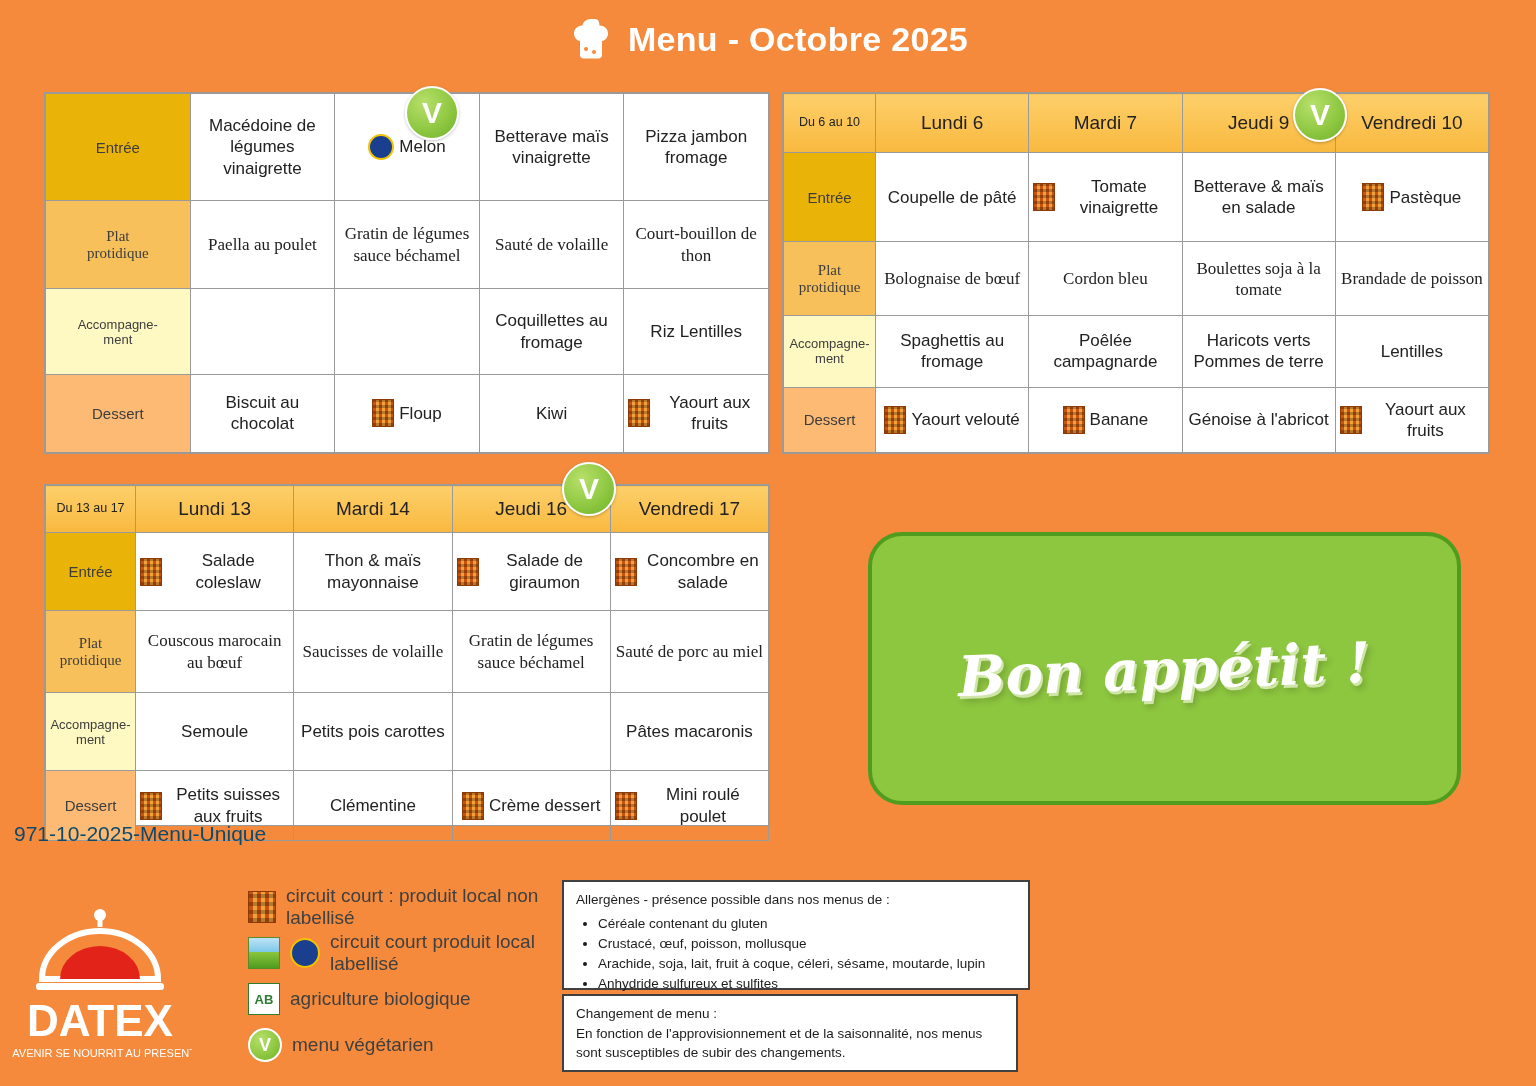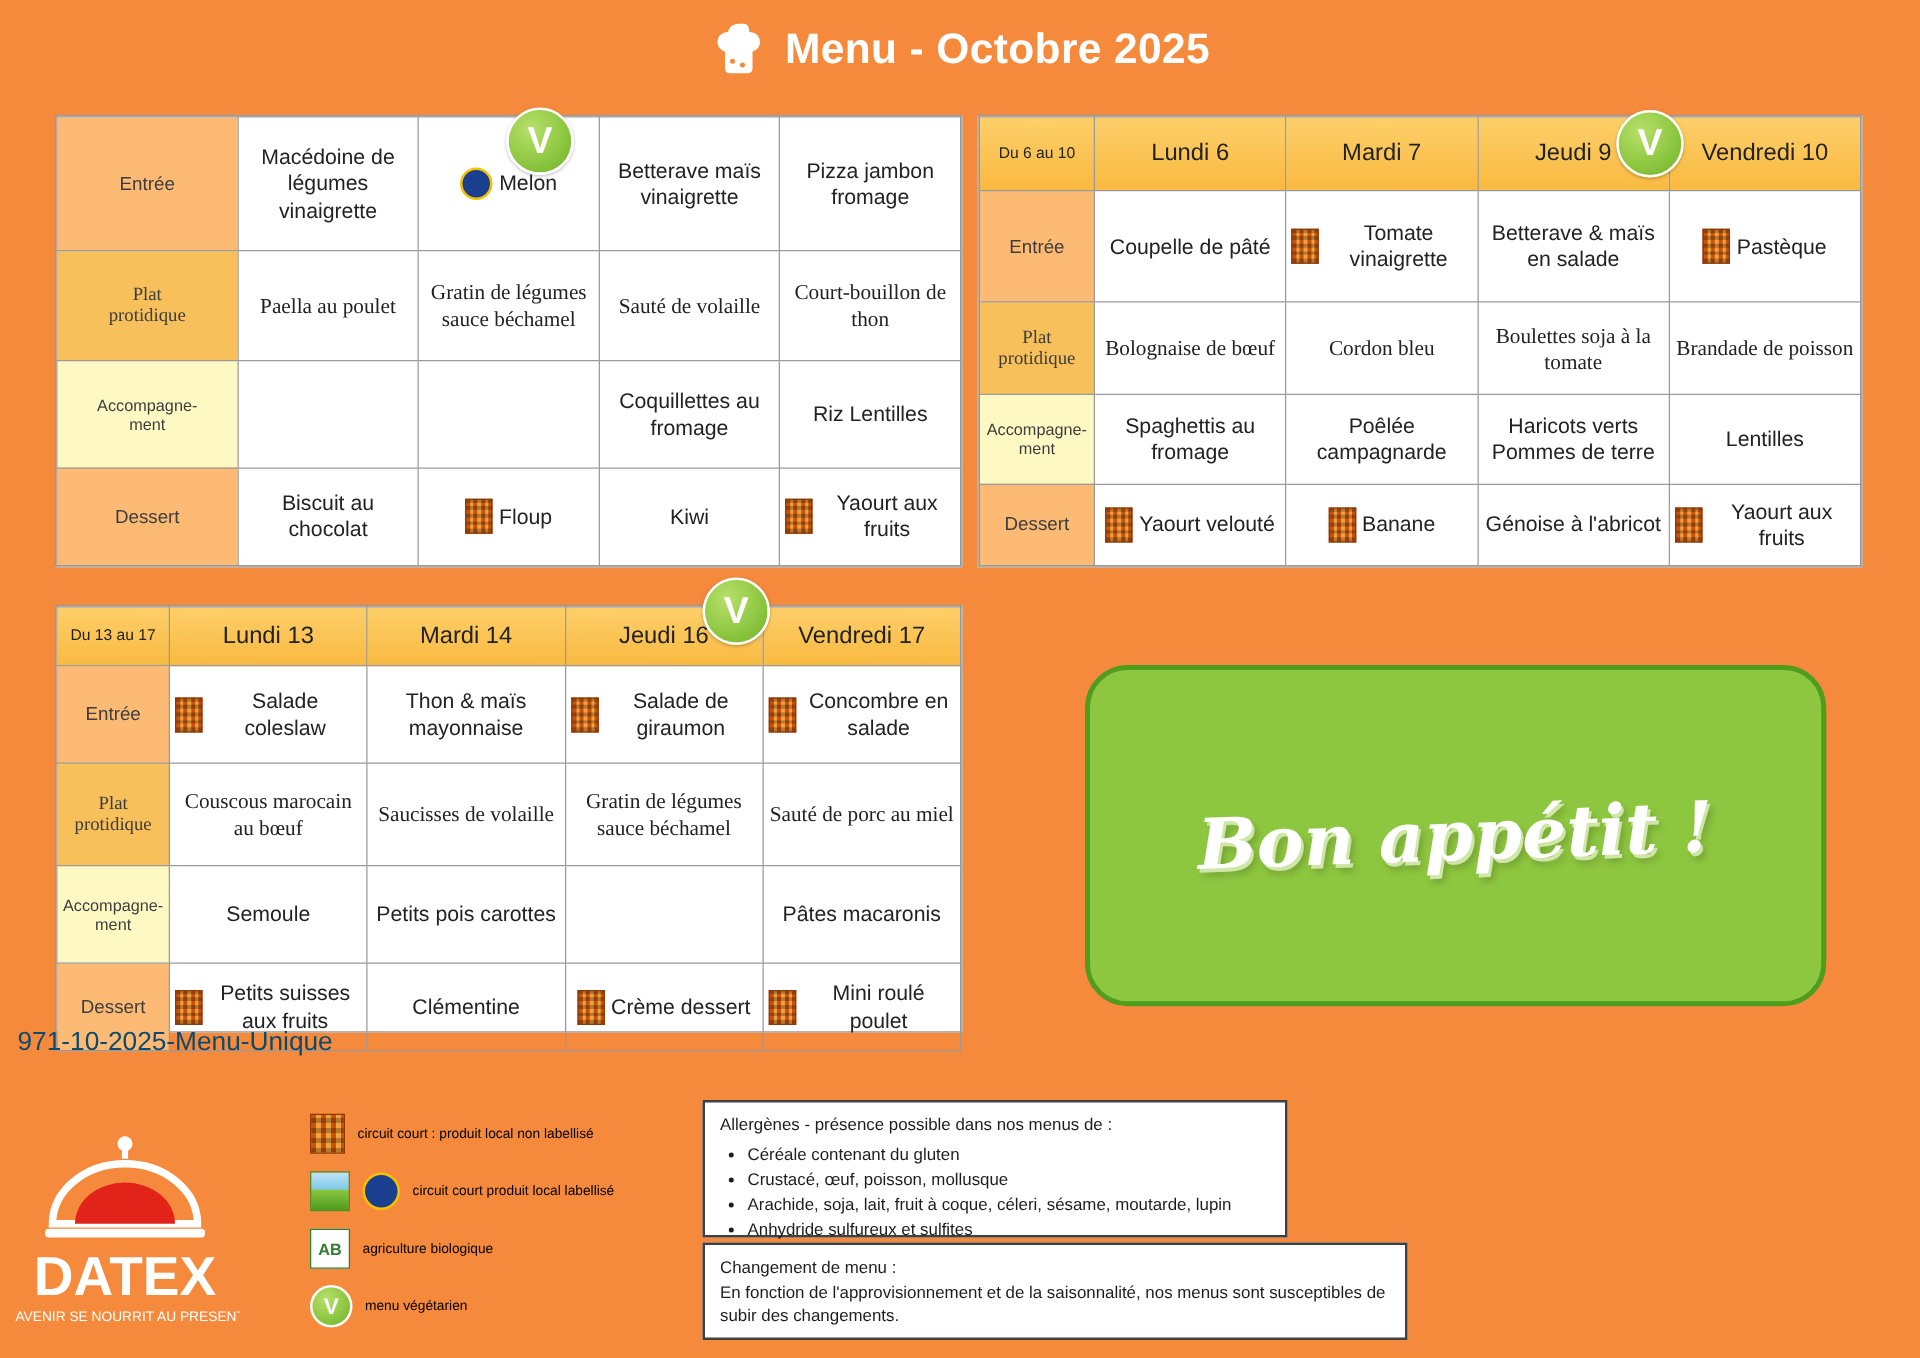--- a/index.html
+++ b/index.html
@@ -49,21 +49,21 @@
   }
   .weekhead{
     background:linear-gradient(180deg,#FDCF6A 0%, #F9B93F 100%);
     font-size:12.5px;font-weight:bold;color:#222;
     height:56px;line-height:1.25;
   }
   .rowlabel{
     font-size:15px;font-weight:bold;color:#3d3d3d;
     background:#F5B23C;
   }
-  .rowlabel.entree{background:#fdba74;}
+  .rowlabel.entree{background:#eab308;}
   .rowlabel.plat{background:#F7C05A;}
   .rowlabel.acc{background:#fef9c3;font-size:13px;}
   .rowlabel.dessert{background:#fdba74;}
   .cell{
     font-size:17px;color:#222;line-height:1.25;
     padding:6px 4px;
   }
   .cell .inner{display:flex;align-items:center;justify-content:center;gap:5px;}
   .cell .txt{display:block;}
   .r-entree{height:85px;}
@@ -116,21 +116,21 @@
   }
   .logo{
     position:absolute;left:12px;top:905px;width:180px;height:165px;
   }
   .legend{
     position:absolute;left:248px;top:892px;width:300px;
   }
   .legend .row{
     display:flex;align-items:center;gap:10px;margin-bottom:16px;height:30px;
   }
-  .legend .label{font-size:11px;color:#000000;}
+  .legend .label{font-size:19px;color:#404040;}
   .ab-icon{
     width:30px;height:30px;background:#ffffff;border:1px solid #2f7d32;
     color:#2f7d32;font-size:13px;font-weight:bold;
     display:flex;align-items:center;justify-content:center;
     flex:0 0 30px;
   }
   .veg-small{
     width:30px;height:30px;border-radius:50%;flex:0 0 30px;
     background:radial-gradient(circle at 35% 30%, #b7e06a 0%, #8CC63F 60%, #6fae2d 100%);
     border:2px solid #fff;display:flex;align-items:center;justify-content:center;
@@ -148,21 +148,21 @@
       repeating-linear-gradient(0deg, rgba(0,0,0,.25) 0 4px, rgba(255,255,255,.18) 4px 8px);
     background-blend-mode:multiply;
     border:1px solid #8c3b07;
   }
 
   .notebox{
     position:absolute;background:#ffffff;border:2px solid #404040;
     box-sizing:border-box;padding:8px 12px;
   }
   .notebox.allerg{left:562px;top:880px;width:468px;height:110px;}
-  .notebox.change{left:562px;top:994px;width:564px;height:78px;}
+  .notebox.change{left:562px;top:994px;width:456px;height:78px;}
   .notebox .t{font-size:13.5px;color:#1d1d1d;line-height:1.45;}
   .notebox ul{margin:4px 0 0 0;padding-left:22px;}
   .notebox li{font-size:13.5px;color:#1d1d1d;line-height:1.5;}
 </style>
 </head>
 <body>
 
 <div class="header">
   <svg class="chef-icon" width="46" height="48" viewBox="0 0 46 48">
     <path d="M23 4c-5 0-8 3-8.5 6.5C10 10.5 6 13.5 6 18.5c0 4 2.8 6.8 6 7.6V40c0 2 1.5 3.5 3.5 3.5h15c2 0 3.5-1.5 3.5-3.5V26.1c3.2-.8 6-3.6 6-7.6 0-5-4-8-8.5-8C31 3 28 4 23 4z" fill="#ffffff"></path>

